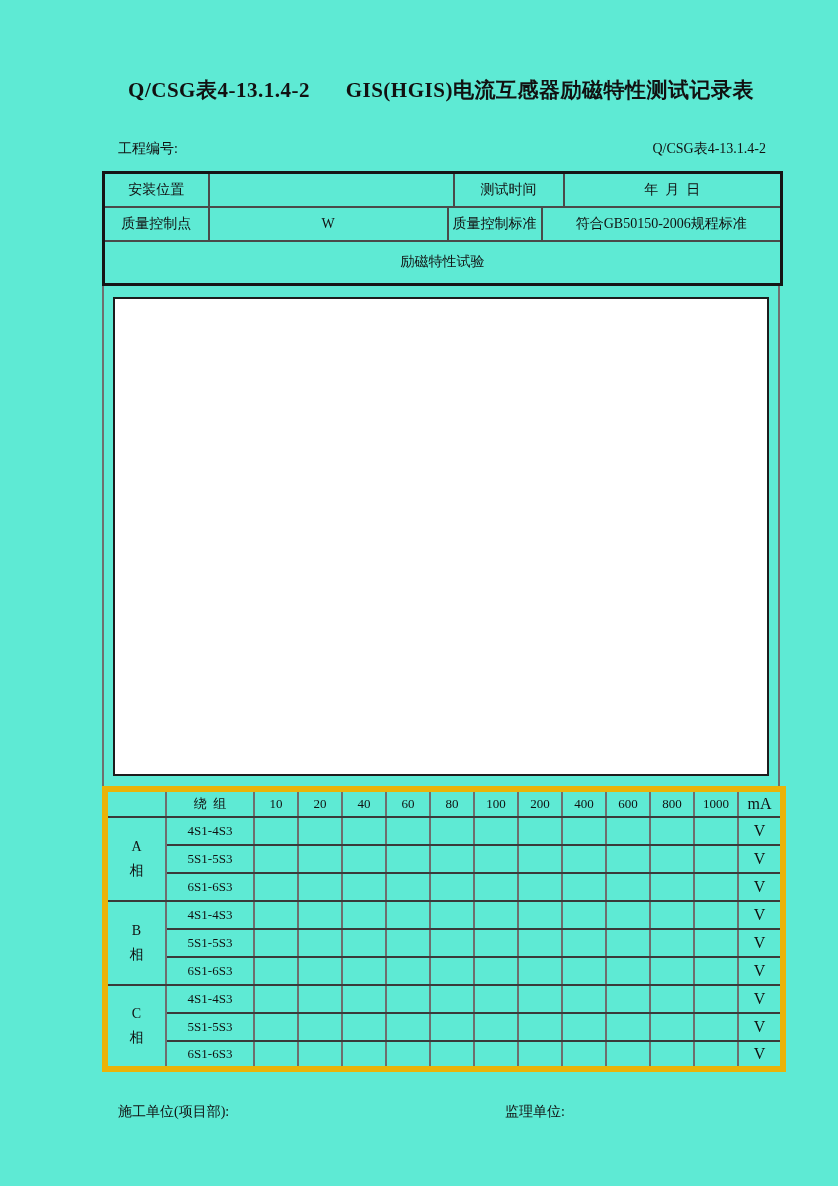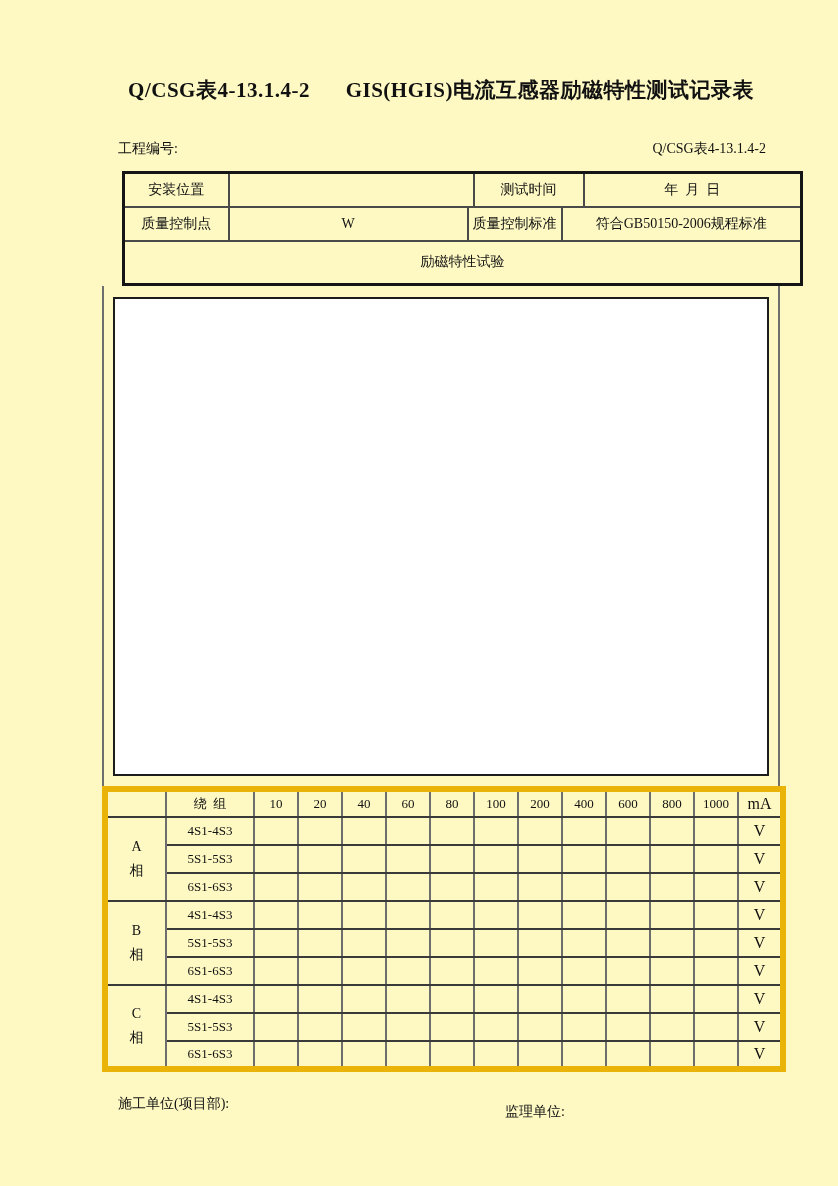--- a/index.html
+++ b/index.html
@@ -5,21 +5,21 @@
   * { margin: 0; padding: 0; box-sizing: border-box; }
   html, body { background: #ffffff; }
   body {
     font-family: "Liberation Serif", "DejaVu Serif", serif;
     color: #111;
   }
   .page {
     position: relative;
     width: 838px;
     height: 1186px;
-    background: #fef9c3;
+    background: #5eead4;
     overflow: hidden;
   }
   .content {
     margin-left: 102px;
     width: 678px;
   }
   
   .title {
     padding-top: 76px;
     text-align: center;
@@ -37,21 +37,20 @@
     font-size: 14px;
   }
   .subheader .left { position: absolute; left: 16px; top: 0; }
   .subheader .right { position: absolute; right: 14px; top: 0; }
   
   table { border-collapse: collapse; table-layout: fixed; }
   .info-table {
     margin-top: 13px;
     width: 678px;
     border: 3px solid #151515;
-    margin-left: 20px;
   }
   .info-table td {
     border: 2px solid #4a4a4a;
     font-size: 14px;
     text-align: center;
     vertical-align: middle;
     overflow: hidden;
   }
   .r34 { height: 34px; }
   .r35 { height: 35px; }
@@ -93,21 +92,21 @@
     line-height: 24px;
   }
   .data-table td.unit, .data-table td.unit-hdr { font-size: 16px; }
   
   .footer {
     margin-top: 15px;
     position: relative;
     height: 20px;
     font-size: 14px;
   }
-  .footer .constructor { position: absolute; left: 16px; top: 8px; }
+  .footer .constructor { position: absolute; left: 16px; top: 16px; }
   .footer .supervisor { position: absolute; left: 403px; top: 16px; }
 </style>
 </head>
 <body>
 
 <div class="page">
   <div class="content">
 
     <h1 class="title">
       <span>Q/CSG表4-13.1.4-2</span>

